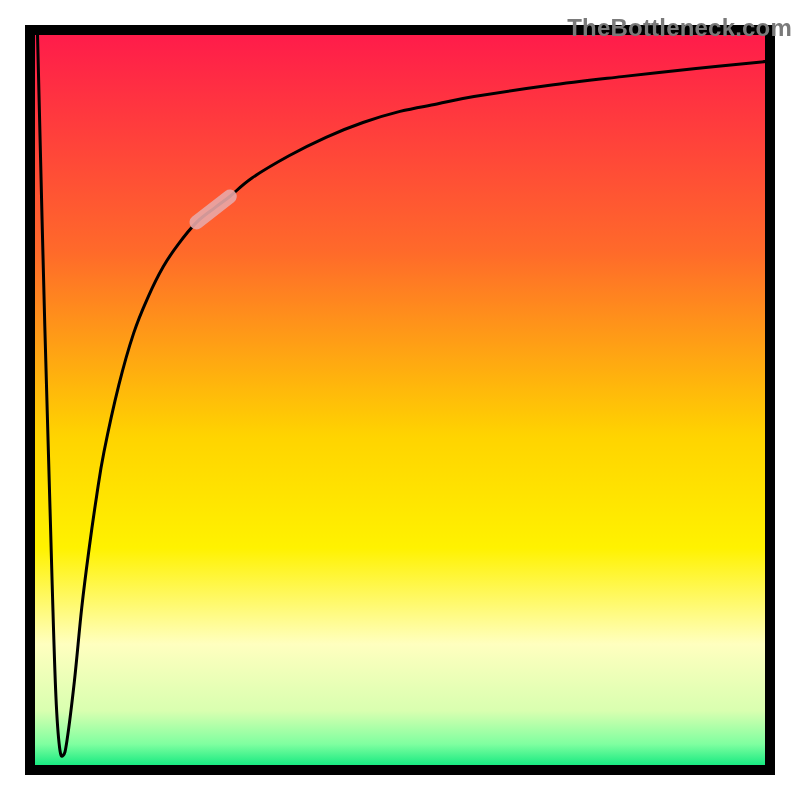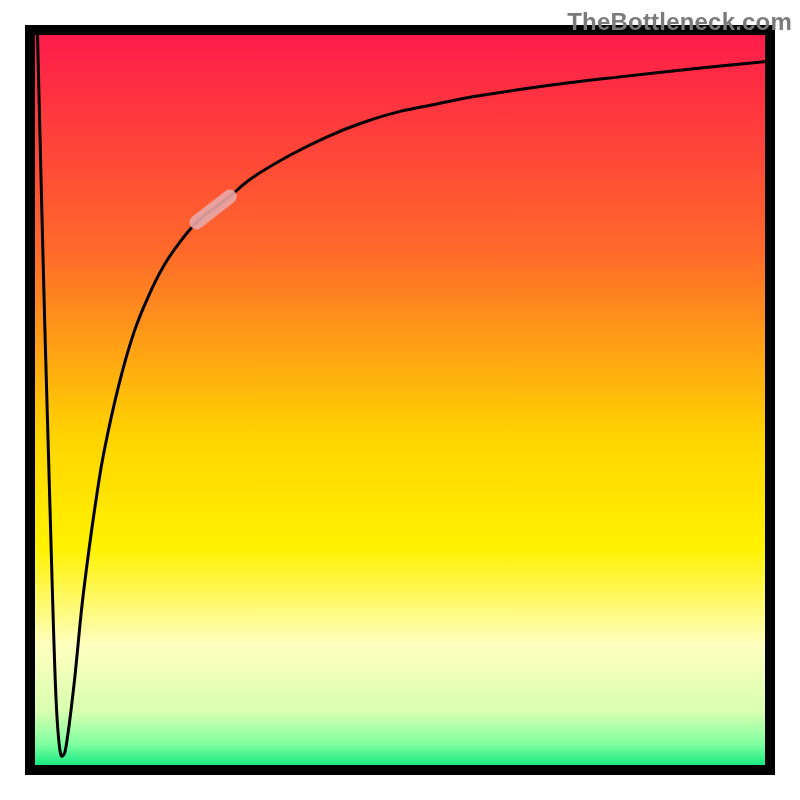--- a/index.html
+++ b/index.html
@@ -10,21 +10,21 @@
     background: #ffffff;
     font-family: Arial, Helvetica, sans-serif;
   }
   .canvas {
     position: relative;
     width: 800px;
     height: 800px;
   }
   .watermark {
     position: absolute;
-    top: 8px;
+    top: 14px;
     right: 8px;
     font-size: 24px;
     font-weight: 600;
     color: #7a7a7a;
     letter-spacing: 0.2px;
     user-select: none;
   }
   svg {
     display: block;
   }

